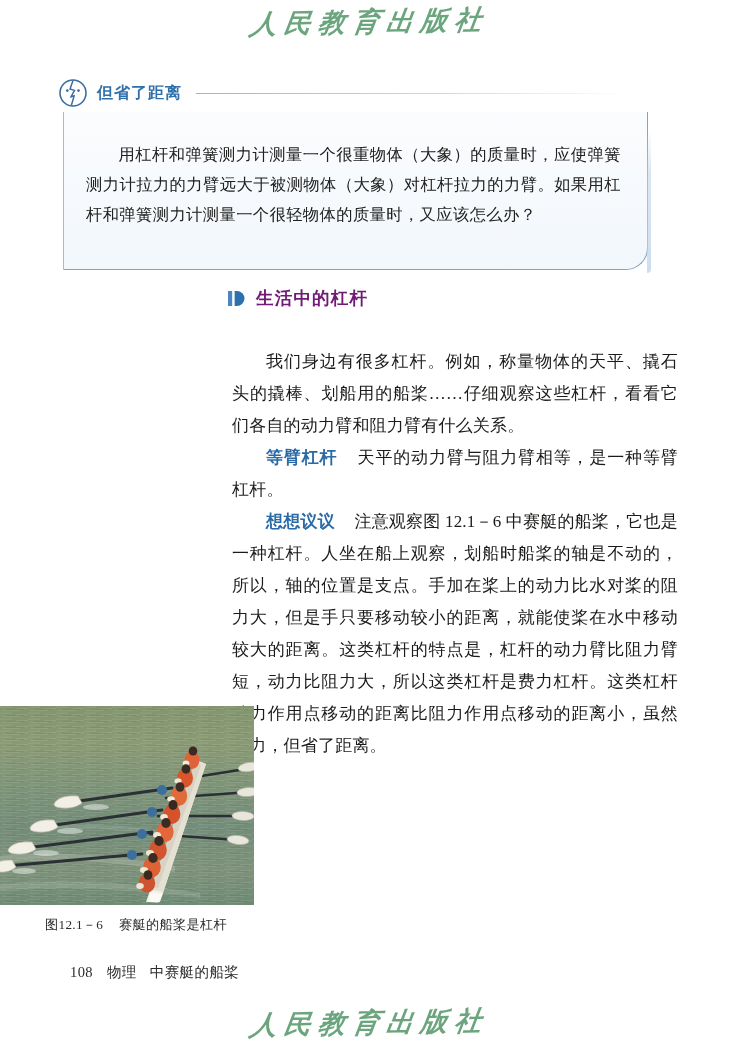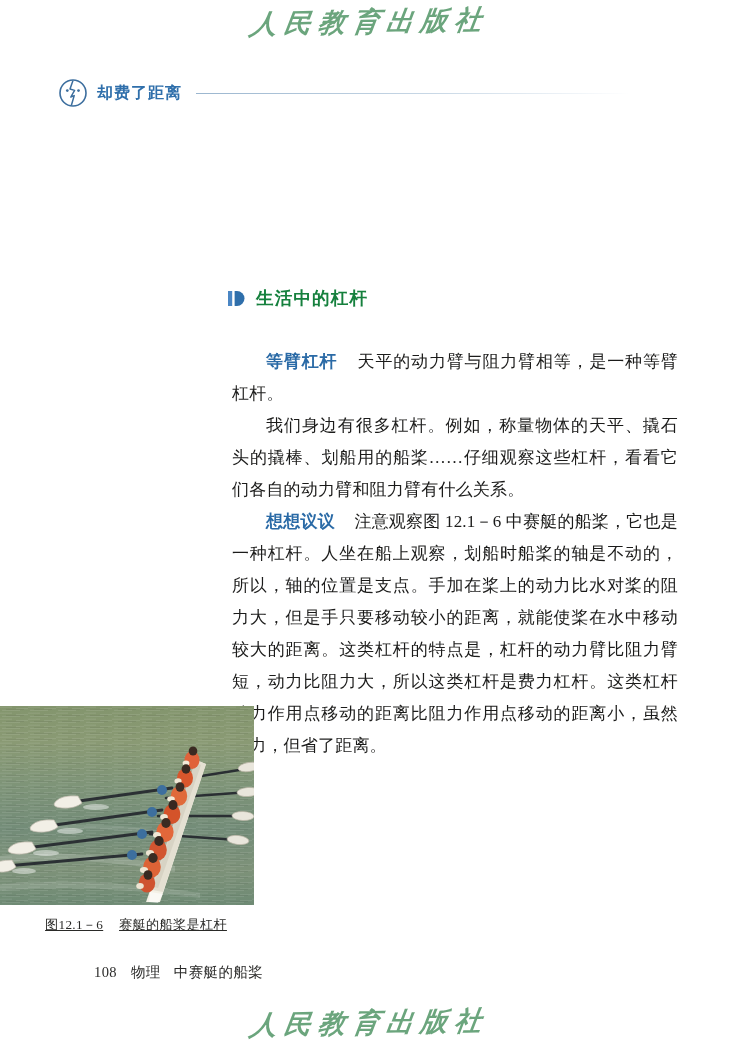--- a/index.html
+++ b/index.html
@@ -123,21 +123,21 @@
   .section-icon {
     width: 19px;
     height: 17px;
     flex: 0 0 19px;
     margin-right: 9px;
   }
   .section-title {
     font-family: "Liberation Sans", "DejaVu Sans", sans-serif;
     font-size: 17.5px;
     font-weight: 700;
-    color: #15803d;
+    color: #701a75;
     letter-spacing: 1.2px;
   }
 
   
   .body-col {
     position: absolute;
     left: 232px;
     top: 346px;
     width: 446px;
   }
@@ -176,40 +176,38 @@
   }
   .photo svg { display: block; }
   .fig-caption {
     margin-top: 11px;
     text-align: center;
     font-family: "Liberation Serif", "DejaVu Serif", serif;
     font-size: 13.2px;
     color: #2a2a28;
     letter-spacing: 0.3px;
     padding-left: 18px;
-    text-decoration: underline;
   }
   .cap-gap {
     display: inline-block;
     width: 1.2em;
   }
 
   
   .footer {
     position: absolute;
     left: 70px;
     top: 963px;
     font-family: "Liberation Serif", "DejaVu Serif", serif;
     font-size: 14.5px;
     color: #2b2b2a;
     letter-spacing: 0.4px;
   }
   .footer .pageno {
     margin-right: 14px;
-    margin-left: 24px;
   }
   .footer .sep {
     display: inline-block;
     width: 0.9em;
   }
 </style>
 </head>
 <body>
 
 <div class="brand brand-top">人民教育出版社</div>
@@ -217,43 +215,46 @@
 <div class="discuss-wrap">
   <div class="discuss-head">
     <span class="discuss-icon">
       <svg width="30" height="30" viewBox="0 0 30 30" aria-hidden="true">
         <circle cx="15" cy="15" r="13" fill="none" stroke="#3c6e9e" stroke-width="1.6"></circle>
         <path d="M15 2.6 L12 11 L16.6 12.4 L12.8 19 L16.2 17.6 L13.4 27.3" fill="none" stroke="#3c6e9e" stroke-width="1.5" stroke-linejoin="round"></path>
         <circle cx="9.3" cy="12.6" r="1.35" fill="#3c6e9e"></circle>
         <circle cx="20.5" cy="12.6" r="1.35" fill="#3c6e9e"></circle>
       </svg>
     </span>
-    <span class="discuss-title">却费了距离</span>
+    <span class="discuss-title">但省了距离</span>
     <span class="discuss-rule"></span>
+  </div>
+  <div class="discuss-box">
+    <p class="discuss-text">用杠杆和弹簧测力计测量一个很重物体（大象）的质量时，应使弹簧测力计拉力的力臂远大于被测物体（大象）对杠杆拉力的力臂。如果用杠杆和弹簧测力计测量一个很轻物体的质量时，又应该怎么办？</p>
   </div>
 </div>
 
 <div class="section-head">
   <span class="section-icon">
     <svg width="19" height="17" viewBox="0 0 19 17" aria-hidden="true">
       <rect x="0" y="1" width="4.2" height="15" fill="#4a86c4"></rect>
       <path d="M6.6 1 H9 a7.5 7.5 0 0 1 0 15 H6.6 Z" fill="#2f6fab"></path>
     </svg>
   </span>
   <span class="section-title">生活中的杠杆</span>
 </div>
 
 <div class="body-col">
 
   <p class="para">
+    <span>我们身边有很多杠杆。例如，称量物体的天平、撬石头的撬棒、划船用的船桨……仔细观察这些杠杆，看看它们各自的动力臂和阻力臂有什么关系。</span>
+  </p>
+
+  <p class="para">
     <span class="term">等臂杠杆</span><span class="term-gap"></span><span>天平的动力臂与阻力臂相等，是一种等臂杠杆。</span>
-  </p>
-
-  <p class="para">
-    <span>我们身边有很多杠杆。例如，称量物体的天平、撬石头的撬棒、划船用的船桨……仔细观察这些杠杆，看看它们各自的动力臂和阻力臂有什么关系。</span>
   </p>
 
 
   <p class="para"><span style="float: left; width: 0px; height: 0px;"></span>
     <span class="term">想想议议</span><span class="term-gap"></span><span>注意观察图 12.1－6 中赛艇的船桨，它也是一种杠杆。人坐在船上观察，划船时船桨的轴是不动的，所以，轴的位置是支点。手加在桨上的动力比水对桨的阻力大，但是手只要移动较小的距离，就能使桨在水中移动较大的距离。这类杠杆的特点是，杠杆的动力臂比阻力臂短，动力比阻力大，所以这类杠杆是费力杠杆。这类杠杆动力作用点移动的距离比阻力作用点移动的距离小，虽然费力，但省了距离。</span>
   </p>
 
 </div>
 
 <div class="figure">

